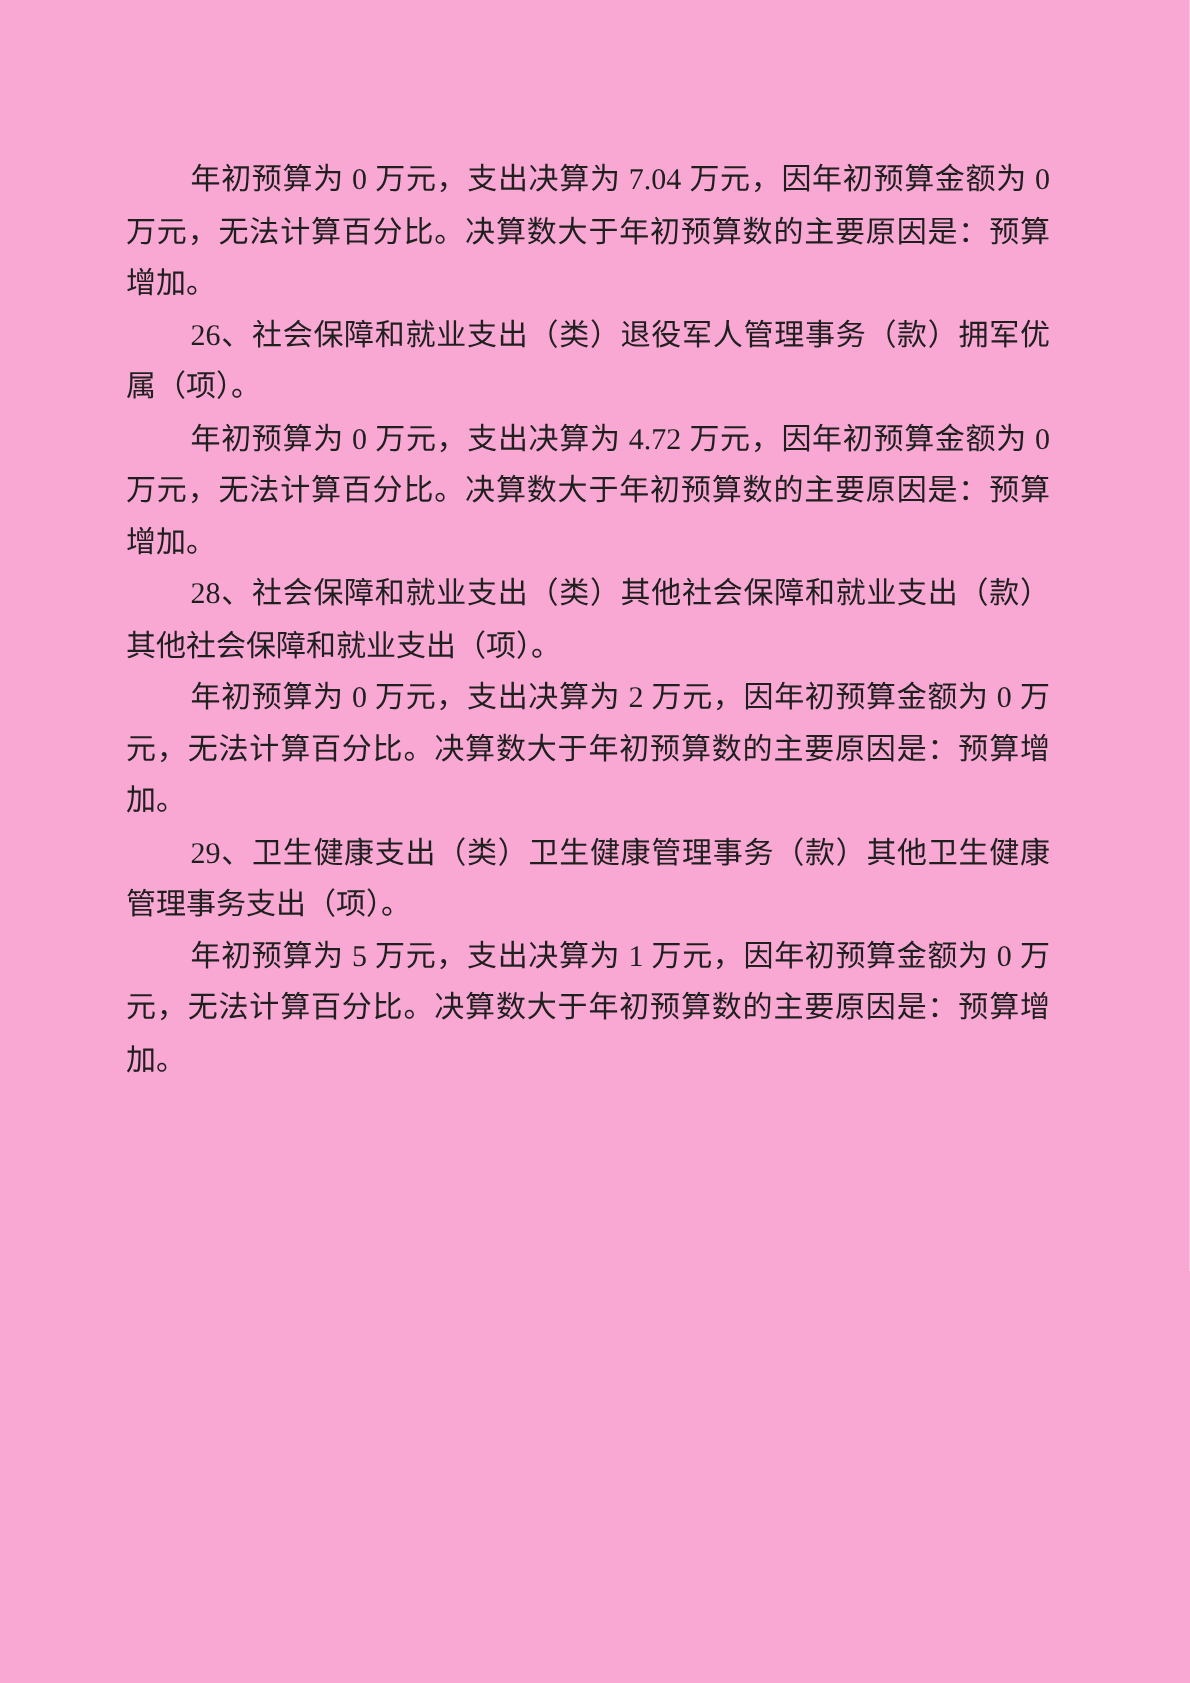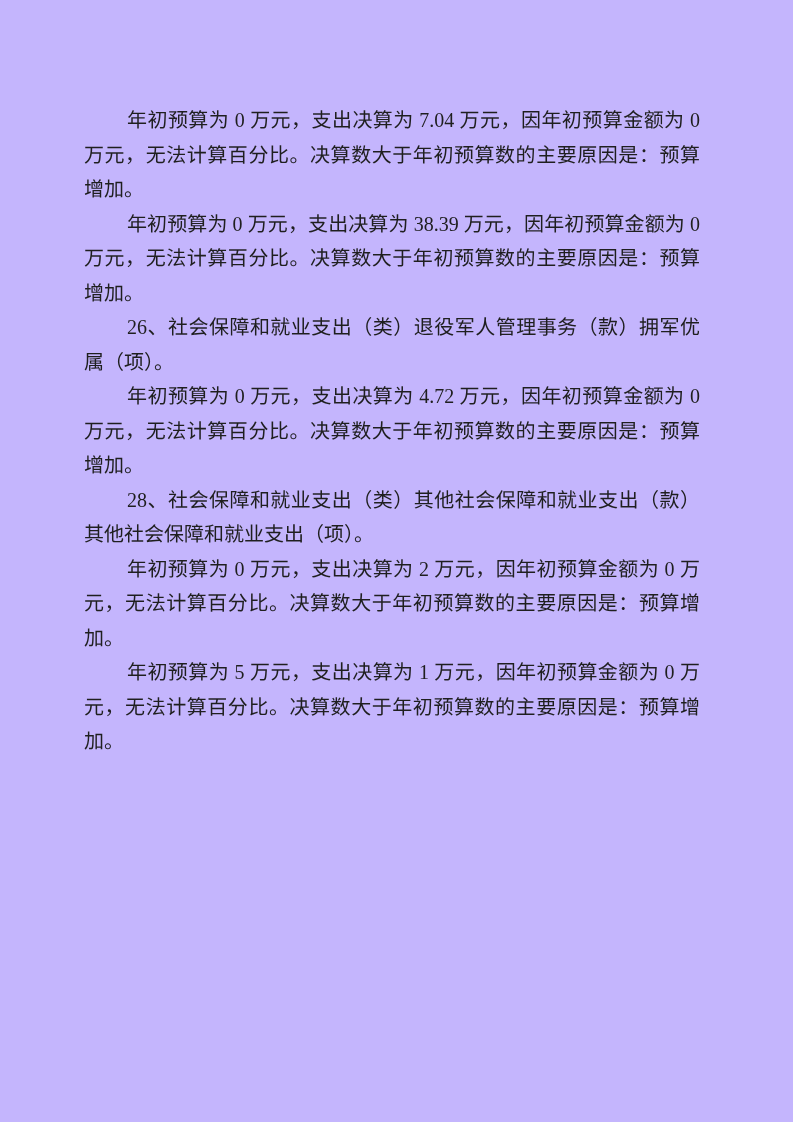--- a/index.html
+++ b/index.html
@@ -6,21 +6,21 @@
   html, body {
     margin: 0;
     padding: 0;
     background: #e8e8e8;
   }
   .page {
     position: relative;
     width: 793px;
     height: 1122px;
     margin: 0 auto;
-    background: #c4b5fd;
+    background: #f9a8d4;
     overflow: hidden;
     box-sizing: border-box;
   }
   .doc-content {
     position: absolute;
     left: 84px;
     top: 103px;
     width: 616px;
   }
   .doc-content p {
@@ -36,20 +36,20 @@
     word-break: break-all;
     line-break: strict;
   }
 </style>
 </head>
 <body>
 
 <div class="page">
   <div class="doc-content">
     <p>年初预算为 0 万元，支出决算为 7.04 万元，因年初预算金额为 0 万元，无法计算百分比。决算数大于年初预算数的主要原因是：预算增加。</p>
-    <p>年初预算为 0 万元，支出决算为 38.39 万元，因年初预算金额为 0 万元，无法计算百分比。决算数大于年初预算数的主要原因是：预算增加。</p>
     <p>26、社会保障和就业支出（类）退役军人管理事务（款）拥军优属（项）。</p>
     <p>年初预算为 0 万元，支出决算为 4.72 万元，因年初预算金额为 0 万元，无法计算百分比。决算数大于年初预算数的主要原因是：预算增加。</p>
     <p>28、社会保障和就业支出（类）其他社会保障和就业支出（款）其他社会保障和就业支出（项）。</p>
     <p>年初预算为 0 万元，支出决算为 2 万元，因年初预算金额为 0 万元，无法计算百分比。决算数大于年初预算数的主要原因是：预算增加。</p>
+    <p>29、卫生健康支出（类）卫生健康管理事务（款）其他卫生健康管理事务支出（项）。</p>
     <p>年初预算为 5 万元，支出决算为 1 万元，因年初预算金额为 0 万元，无法计算百分比。决算数大于年初预算数的主要原因是：预算增加。</p>
   </div>
 </div>
 
 </body></html>

